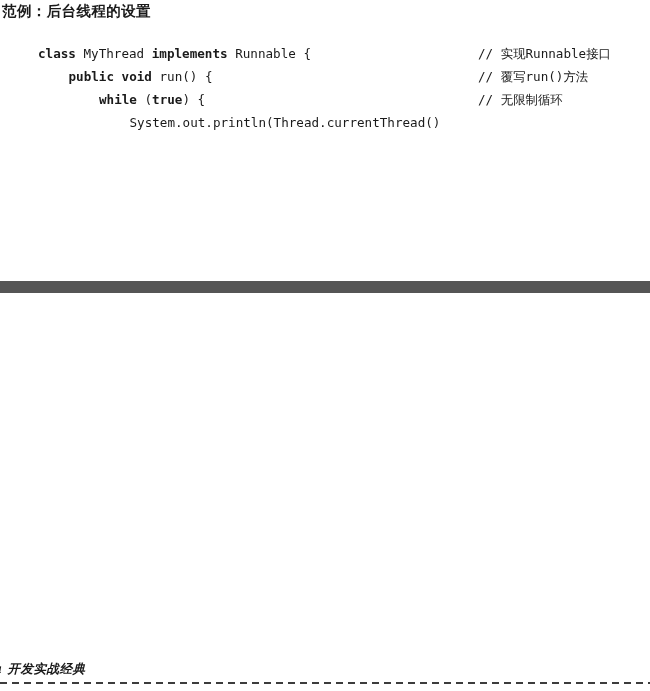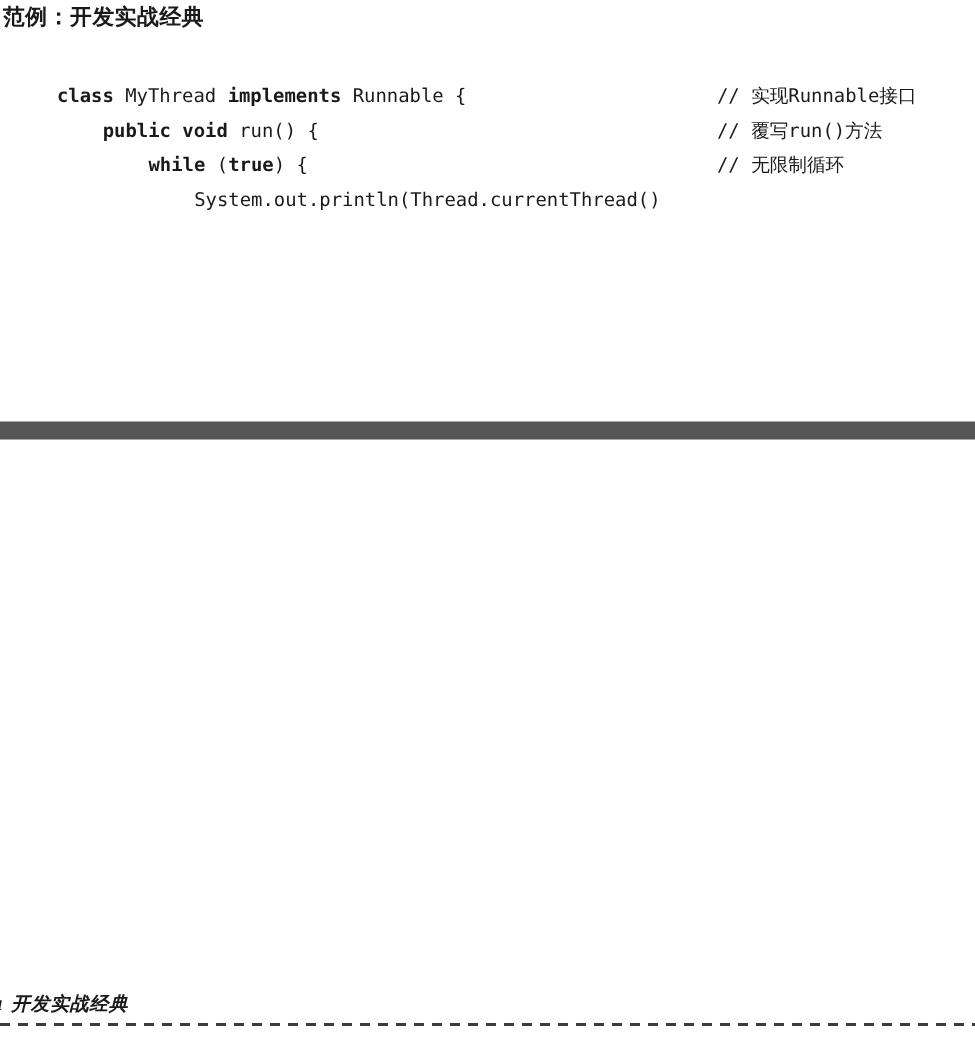--- a/index.html
+++ b/index.html
@@ -65,21 +65,21 @@
     font-size: 12.4px;
     margin-top: 12px;
   }
   .cn {
     font-family: "DejaVu Sans", sans-serif;
     font-size: 12.4px;
   }
 
   #code-top {
     left: 38px;
-    top: 52px;
+    top: 42px;
   }
   #code-top .cmt { left: 440px; }
 
   
   .gutter-band {
     position: absolute;
     left: 0;
     top: 281px;
     width: 650px;
     height: 12px;
@@ -119,21 +119,21 @@
       rgba(0,0,0,0) 7px, rgba(0,0,0,0) 12px
     );
     opacity: 0.92;
   }
 </style>
 </head>
 <body>
 
 <div class="page-top">
 
-  <div class="example-title">范例：开发实战经典</div>
+  <div class="example-title">范例：后台线程的设置</div>
 
   <div class="code-block" id="code-top"><div class="code-line"><span class="code-text" style="padding-left: 0px;"><span class="kw">class </span><span>MyThread </span><span class="kw">implements </span><span>Runnable {</span></span><span class="cmt"><span>// </span><span class="cn">实现</span><span>Runnable</span><span class="cn">接口</span></span></div><div class="code-line"><span class="code-text" style="padding-left: 30.5px;"><span class="kw">public void </span><span>run() {</span></span><span class="cmt"><span>// </span><span class="cn">覆写</span><span>run()</span><span class="cn">方法</span></span></div><div class="code-line"><span class="code-text" style="padding-left: 61px;"><span class="kw">while </span><span>(</span><span class="kw">true</span><span>) {</span></span><span class="cmt"><span>// </span><span class="cn">无限制循环</span></span></div><div class="code-line"><span class="code-text" style="padding-left: 91.5px;"><span>System.</span><span class="it">out</span><span>.println(Thread.</span><span class="it">currentThread</span><span>()</span></span></div></div>
 
 </div>
 
 <div class="gutter-band"></div>
 
 <div class="page-bottom">
 
   <div class="running-header">a 开发实战经典</div>

